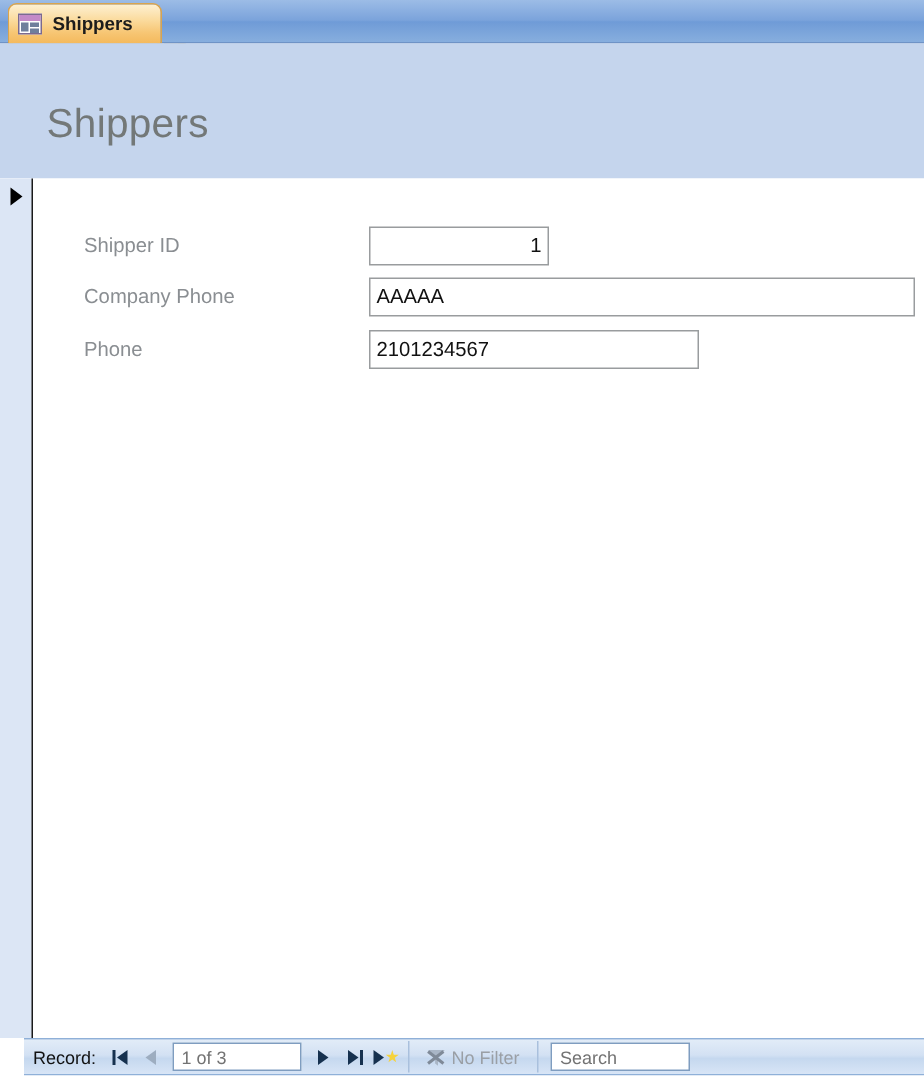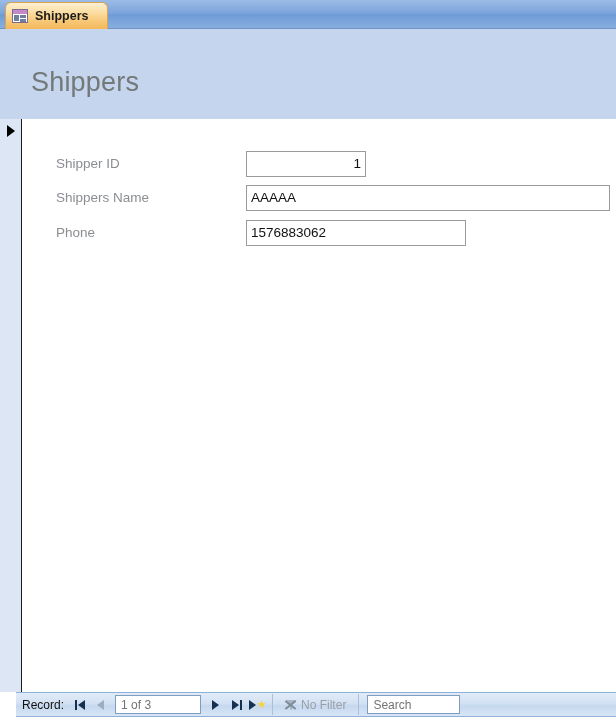--- a/index.html
+++ b/index.html
@@ -287,27 +287,27 @@
   <div class="rec-sel">
     <span class="rec-arrow"></span>
   </div>
 
   <div class="field-row" style="top:32px;">
     <span class="field-label">Shipper ID</span>
     <span class="field-box num" style="width:120px;">1</span>
   </div>
 
   <div class="field-row" style="top:66px;">
-    <span class="field-label">Shippers Name</span>
+    <span class="field-label">Company Phone</span>
     <span class="field-box" style="width:364px;">AAAAA</span>
   </div>
 
   <div class="field-row" style="top:101px;">
     <span class="field-label">Phone</span>
-    <span class="field-box" style="width:220px;">1576883062</span>
+    <span class="field-box" style="width:220px;">2101234567</span>
   </div>
 
 </div>
 
 <div class="navbar">
 
   <span class="nav-label">Record:</span>
 
   <span class="nav-btn">
     <span class="nav-inline">

